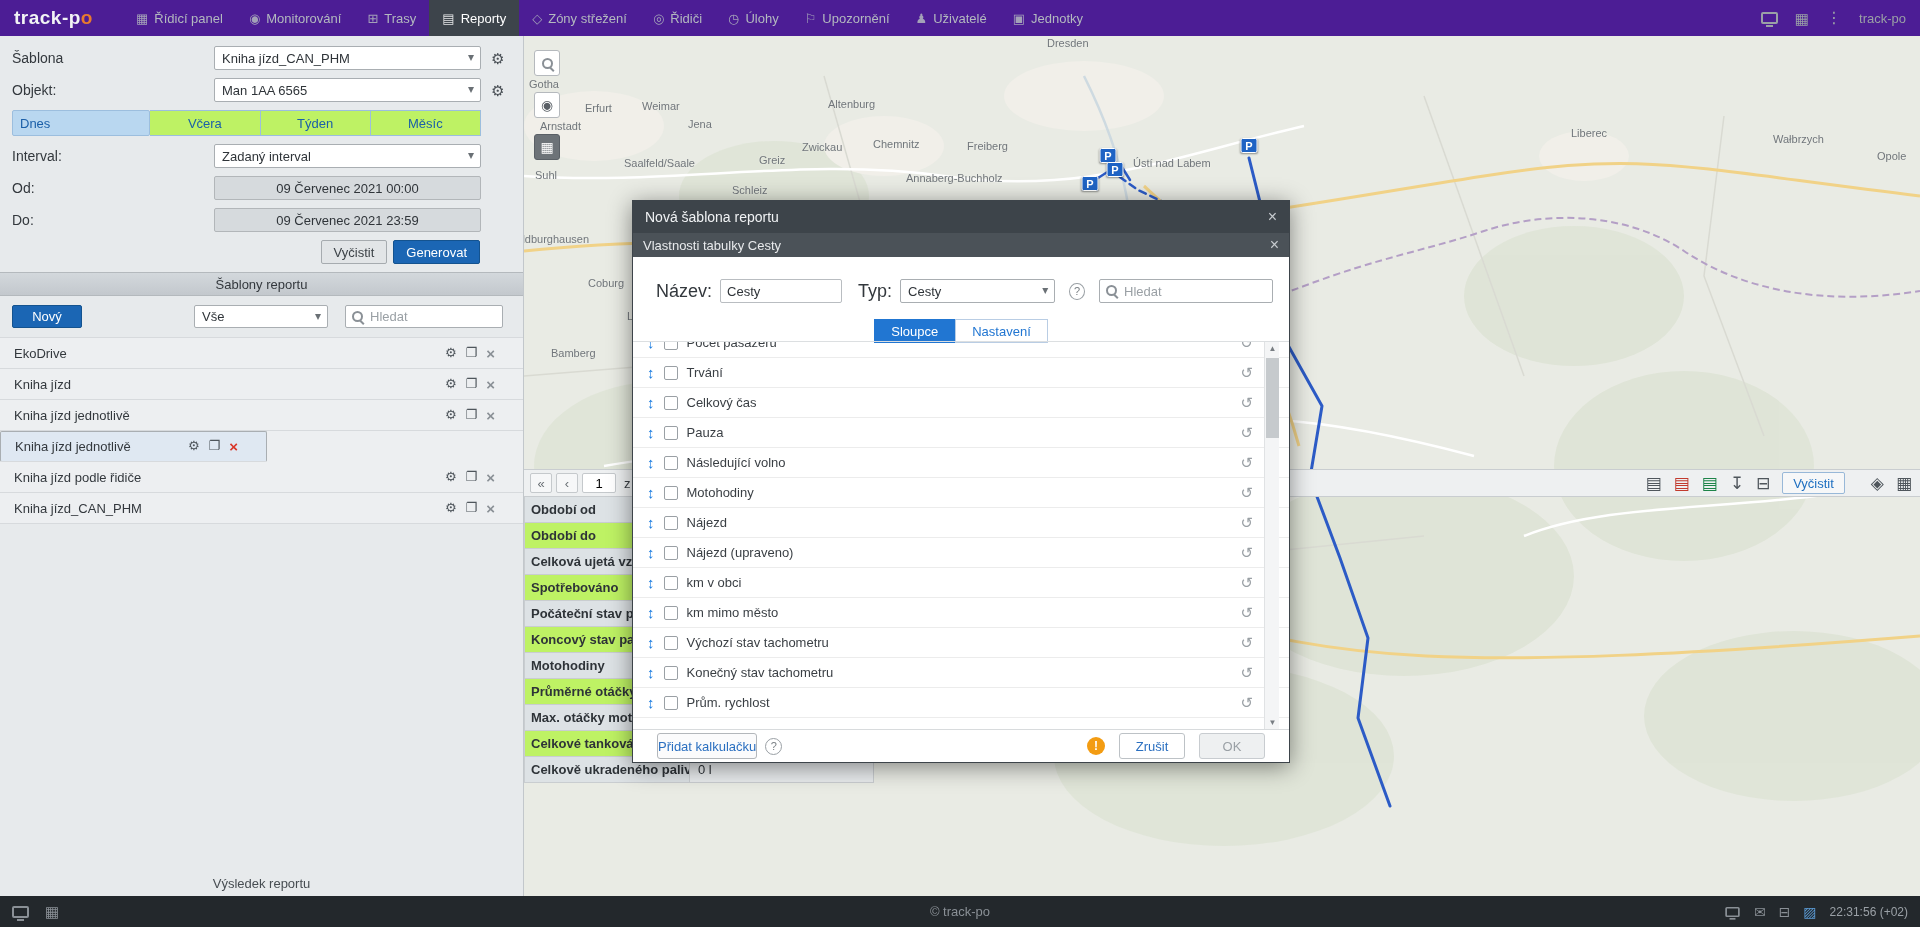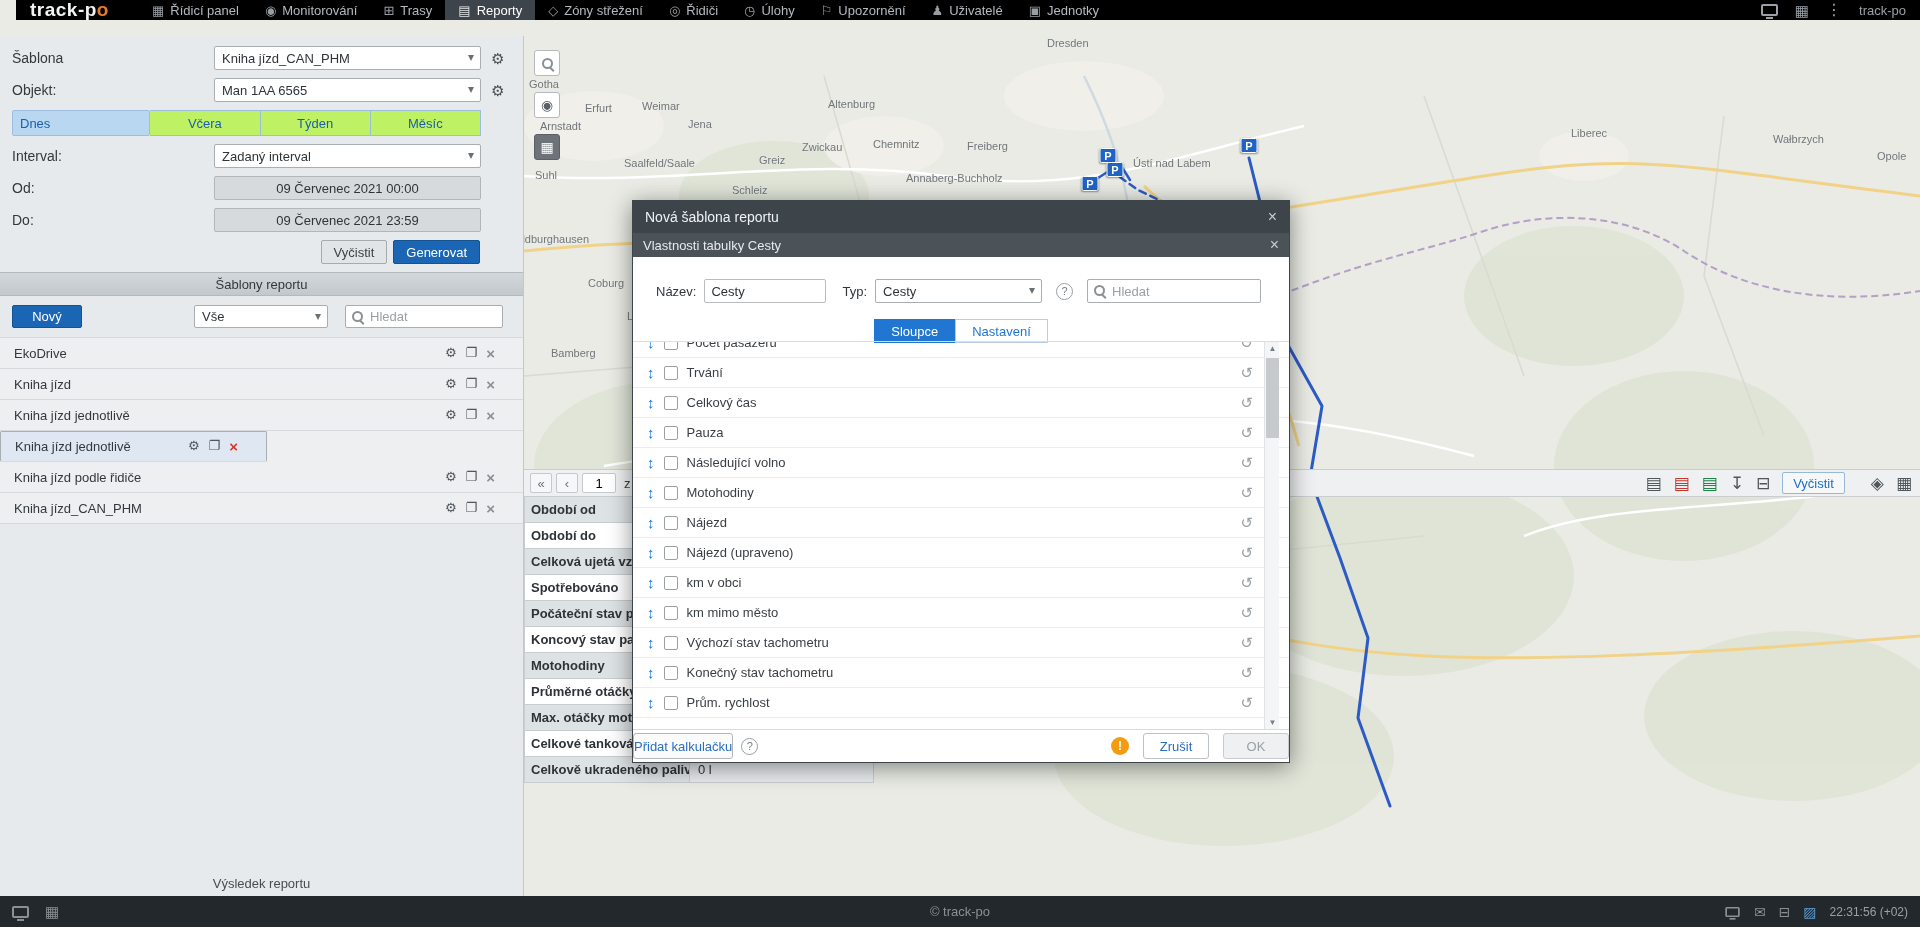--- a/index.html
+++ b/index.html
@@ -2,21 +2,21 @@
 <html><head>
 <meta charset="utf-8">
 <style>
 *{margin:0;padding:0;box-sizing:border-box}
 html,body{width:1920px;height:927px}
 body{font-family:"Liberation Sans","DejaVu Sans",sans-serif;background:#444}
 .page{position:relative;width:1920px;height:927px;overflow:hidden;background:#e9ebe4}
 .gi{display:inline-block;line-height:1}
 
 
-.navbar{position:absolute;top:0;left:16px;right:0;height:20px;background:#000000;display:flex;align-items:center;z-index:50}
+.navbar{position:absolute;top:0;left:0;right:0;height:36px;background:#4c1d95;display:flex;align-items:center;z-index:50}
 .logo{font-size:19px;font-weight:bold;color:#f2f4f5;margin:0 30px 0 14px;letter-spacing:.5px}
 .logo .accent{color:#e8792e}
 .nav-items{display:flex;height:100%}
 .nav-item{display:flex;align-items:center;gap:6px;padding:0 13px;font-size:13px;color:#b3b9bf;cursor:pointer;white-space:nowrap}
 .nav-item.active{background:#3d444b;color:#fff}
 .nav-item .gi{font-size:13px;opacity:.85}
 .nav-right{margin-left:auto;display:flex;align-items:center;gap:17px;padding-right:14px;color:#9aa0a6;font-size:13px}
 .screen{position:relative;width:17px;height:12px;border:2px solid currentColor;border-radius:2px;display:inline-block}
 .screen::after{content:"";position:absolute;left:3px;bottom:-5px;width:7px;height:2px;background:currentColor}
 .kebab{font-size:16px}
@@ -75,50 +75,50 @@
 .page-input{width:34px;height:20px;border:1px solid #c5c9cc;border-radius:2px;text-align:center;font-size:13px;font-family:inherit}
 .of-label{font-size:13px;color:#3c4146;margin:0 4px}
 .tb-right{margin-left:auto;display:flex;align-items:center;gap:12px}
 .tbicon{font-size:17px;cursor:pointer}
 .tb-clear{height:22px;background:#f6f7f8;border:1px solid #98b8d8;border-radius:2px;color:#1e6fc0;font-size:13px;padding:0 10px;cursor:pointer;font-family:inherit}
 .report-table{position:absolute;left:524px;top:497px;z-index:12;border-left:1px solid #c9cdd0}
 .rrow{display:flex;height:26px;border-bottom:1px solid #c9cdd0}
 .rlbl{width:165px;padding:0 6px;display:flex;align-items:center;font-size:13px;font-weight:bold;color:#2e3338;border-right:1px solid #c9cdd0;white-space:nowrap;overflow:hidden}
 .rval{width:184px;padding:0 8px;display:flex;align-items:center;font-size:13px;color:#2e3338;border-right:1px solid #c9cdd0}
 .rrow.odd .rlbl{background:#dde2e5}.rrow.odd .rval{background:#e8ebed}
-.rrow.even .rlbl{background:#ffffff}.rrow.even .rval{background:#f8f9fa}
+.rrow.even .rlbl{background:#bef264}.rrow.even .rval{background:#f8f9fa}
 
 
 .modal{position:absolute;left:632px;top:200px;width:658px;height:563px;background:#fff;border:1px solid #3d444a;box-shadow:0 4px 22px rgba(0,0,0,.45);z-index:60}
 .modal-title{height:32px;background:#3d444a;color:#f0f2f4;display:flex;align-items:center;padding:0 12px;font-size:14px}
 .modal-sub{height:24px;background:#4b5258;color:#e8eaec;display:flex;align-items:center;padding:0 10px;font-size:13px}
 .mclose{margin-left:auto;color:#c8ccd0;font-size:16px;cursor:pointer;background:none;border:none;font-family:inherit}
 .mline{display:flex;align-items:center;margin:22px 16px 0 23px}
-.mline label{font-size:13px;color:#33383d;margin-right:8px}
+.mline label{font-size:18px;color:#33383d;margin-right:8px}
 .txt-input{width:122px;height:24px;border:1px solid #b9bdc1;border-radius:2px;padding:0 6px;font-size:13px;font-family:inherit;color:#2f3439}
 .mline .typ{margin-left:16px}
 .sel.msel{width:167px;height:24px}
 .help-circle{width:17px;height:17px;border:1px solid #9aa0a5;border-radius:50%;color:#7a8085;font-size:11px;display:inline-flex;align-items:center;justify-content:center;margin-left:14px;cursor:pointer}
 .mline .search-box{margin-left:14px}
 .mline .search-box input{width:174px;height:24px}
 .tabs{display:flex;justify-content:center;margin-top:16px}
 .tab{height:24px;padding:0 16px;display:flex;align-items:center;font-size:13px;cursor:pointer;border:1px solid #b9cde4;background:#fff;color:#2176d2}
 .tab.active{background:#2176d2;border-color:#2176d2;color:#fff}
 .col-list{position:absolute;left:0;right:0;top:140px;bottom:33px;overflow:hidden;border-top:1px solid #dcdfe1}
 .col-inner{margin-top:-14px}
 .crow{display:flex;align-items:center;height:30px;border-bottom:1px solid #ececec;padding-left:14px;gap:9px}
 .crow .drag{color:#1e7ee0;font-weight:bold;font-size:15px;cursor:grab}
 .cb{width:14px;height:14px;border:1px solid #9aa0a5;background:#fff;border-radius:2px;display:inline-block;cursor:pointer}
 .clbl{font-size:13px;color:#3a3f44}
 .crow .undo{margin-left:auto;margin-right:36px;color:#9aa0a5;font-size:15px;cursor:pointer}
 .vscroll{position:absolute;right:10px;top:0;bottom:0;width:15px;background:#f4f5f6;border-left:1px solid #e0e2e4;z-index:2}
 .vscroll .arr{position:absolute;left:0;width:15px;text-align:center;font-size:8px;color:#787d82;cursor:pointer}
 .vscroll .arr.up{top:2px}.vscroll .arr.down{bottom:2px}
 .vthumb{position:absolute;left:1px;top:16px;width:13px;height:80px;background:#c6cacd;cursor:pointer}
-.modal-footer{position:absolute;left:0;right:0;bottom:0;height:33px;border-top:1px solid #d8dbdd;display:flex;align-items:center;padding:0 0;background:#fff}
+.modal-footer{position:absolute;left:0;right:0;bottom:0;height:33px;border-top:1px solid #d8dbdd;display:flex;align-items:center;padding:0 24px;background:#fff}
 .btn.calc{background:#fbfbfc;border:1px solid #b3b7bb;color:#2a6fc0;height:26px;border-radius:3px}
 .modal-footer .help-circle{margin-left:8px}
 .warn-circle{margin-left:auto;width:18px;height:18px;background:#f39c12;border-radius:50%;color:#fff;font-weight:bold;font-size:12px;display:inline-flex;align-items:center;justify-content:center}
 .btn.cancel{margin-left:14px;width:66px;background:#fff;border:1px solid #bdc2c6;color:#2a6fc0;height:26px;border-radius:3px}
 .btn.ok{margin-left:14px;width:66px;background:#eef0f1;border:1px solid #c8ccd0;color:#9aa0a5;height:26px;border-radius:3px}
 
 
 .statusbar{position:absolute;left:0;bottom:0;width:100%;height:31px;background:#23282c;z-index:50;display:flex;align-items:center;color:#8a9096}
 .sb-left{display:flex;align-items:center;gap:16px;padding-left:12px;font-size:15px}
 .sb-center{position:absolute;left:0;width:100%;text-align:center;font-size:13px;color:#8a9096;pointer-events:none}

